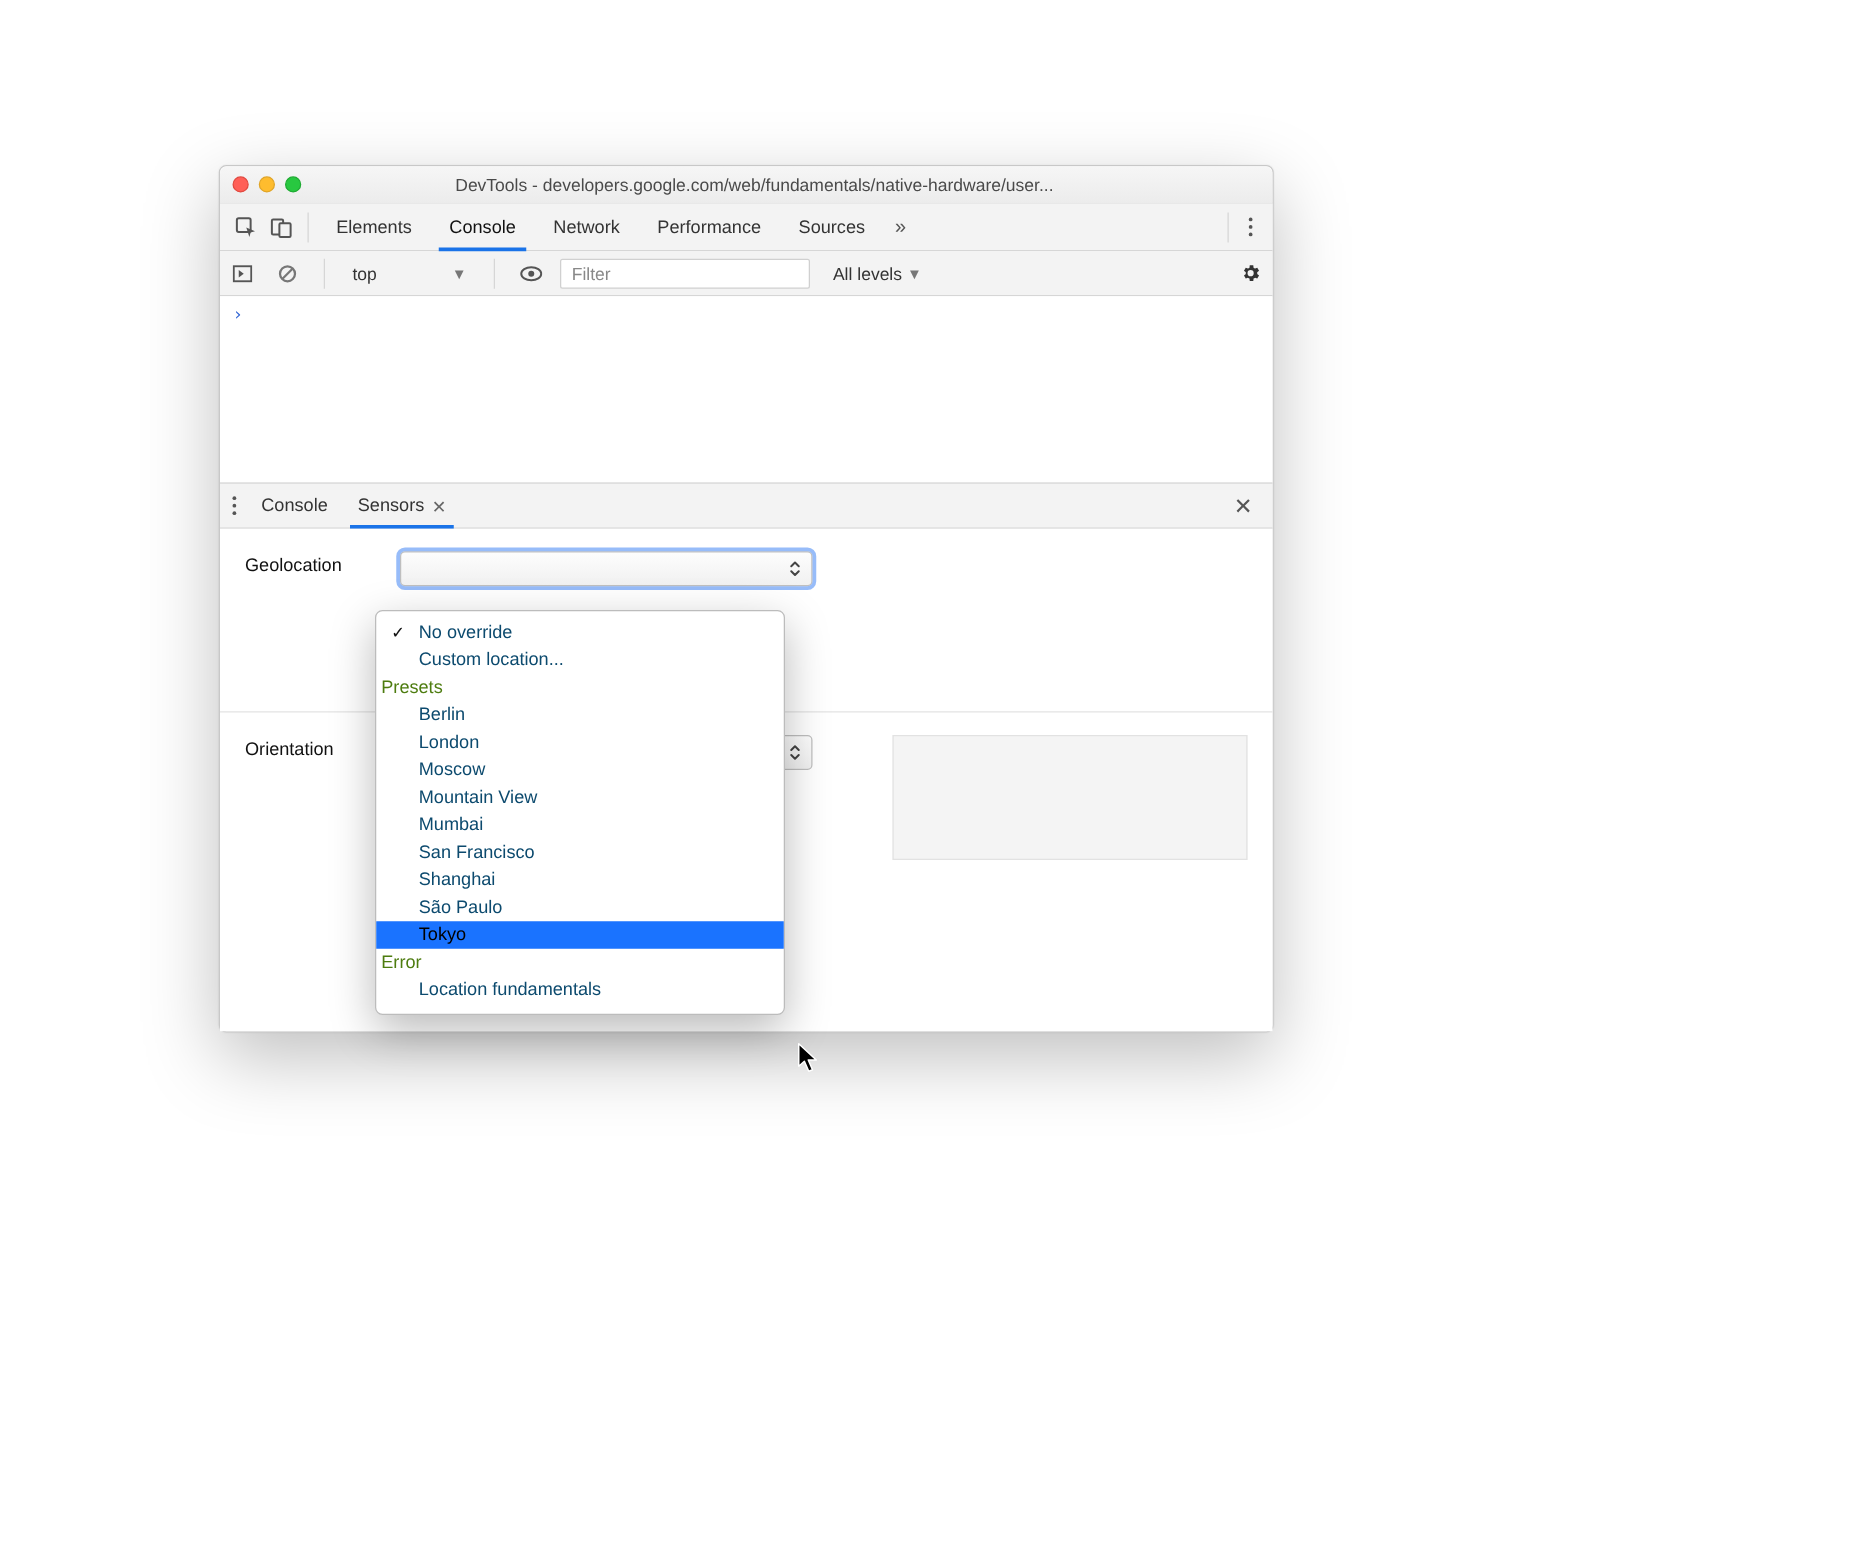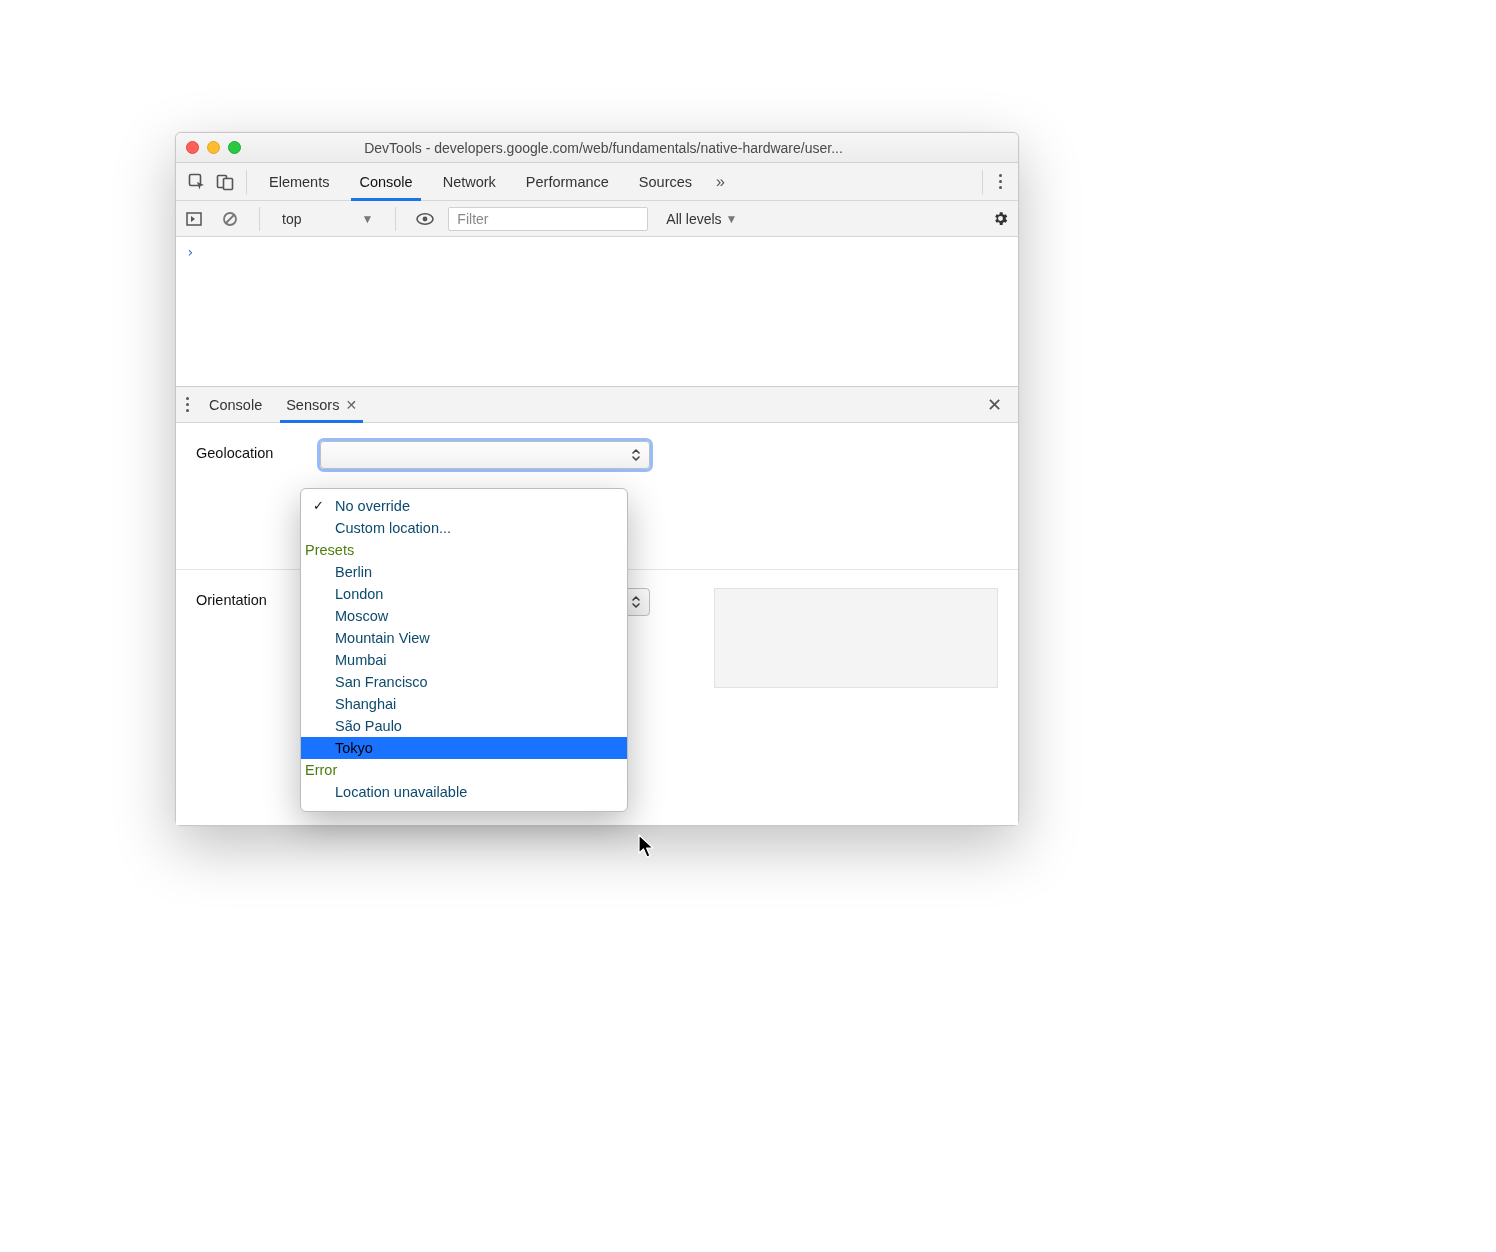--- a/index.html
+++ b/index.html
@@ -391,20 +391,20 @@
   <div class="dd-item">Berlin</div>
   <div class="dd-item">London</div>
   <div class="dd-item">Moscow</div>
   <div class="dd-item">Mountain View</div>
   <div class="dd-item">Mumbai</div>
   <div class="dd-item">San Francisco</div>
   <div class="dd-item">Shanghai</div>
   <div class="dd-item">São Paulo</div>
   <div class="dd-item hl">Tokyo</div>
   <div class="dd-item group">Error</div>
-  <div class="dd-item">Location unavailable</div>
+  <div class="dd-item">Location fundamentals</div>
 </div>
 
 <div class="cursor">
   <svg width="20" height="26" viewBox="0 0 20 26">
       <path d="M1 1 L1 19 L5.5 15 L9 23 L12 21.8 L8.6 14 L15 14 Z" fill="#000" stroke="#fff" stroke-width="1.2" stroke-linejoin="round"></path>
     </svg>
 </div>
 
 </body></html>

